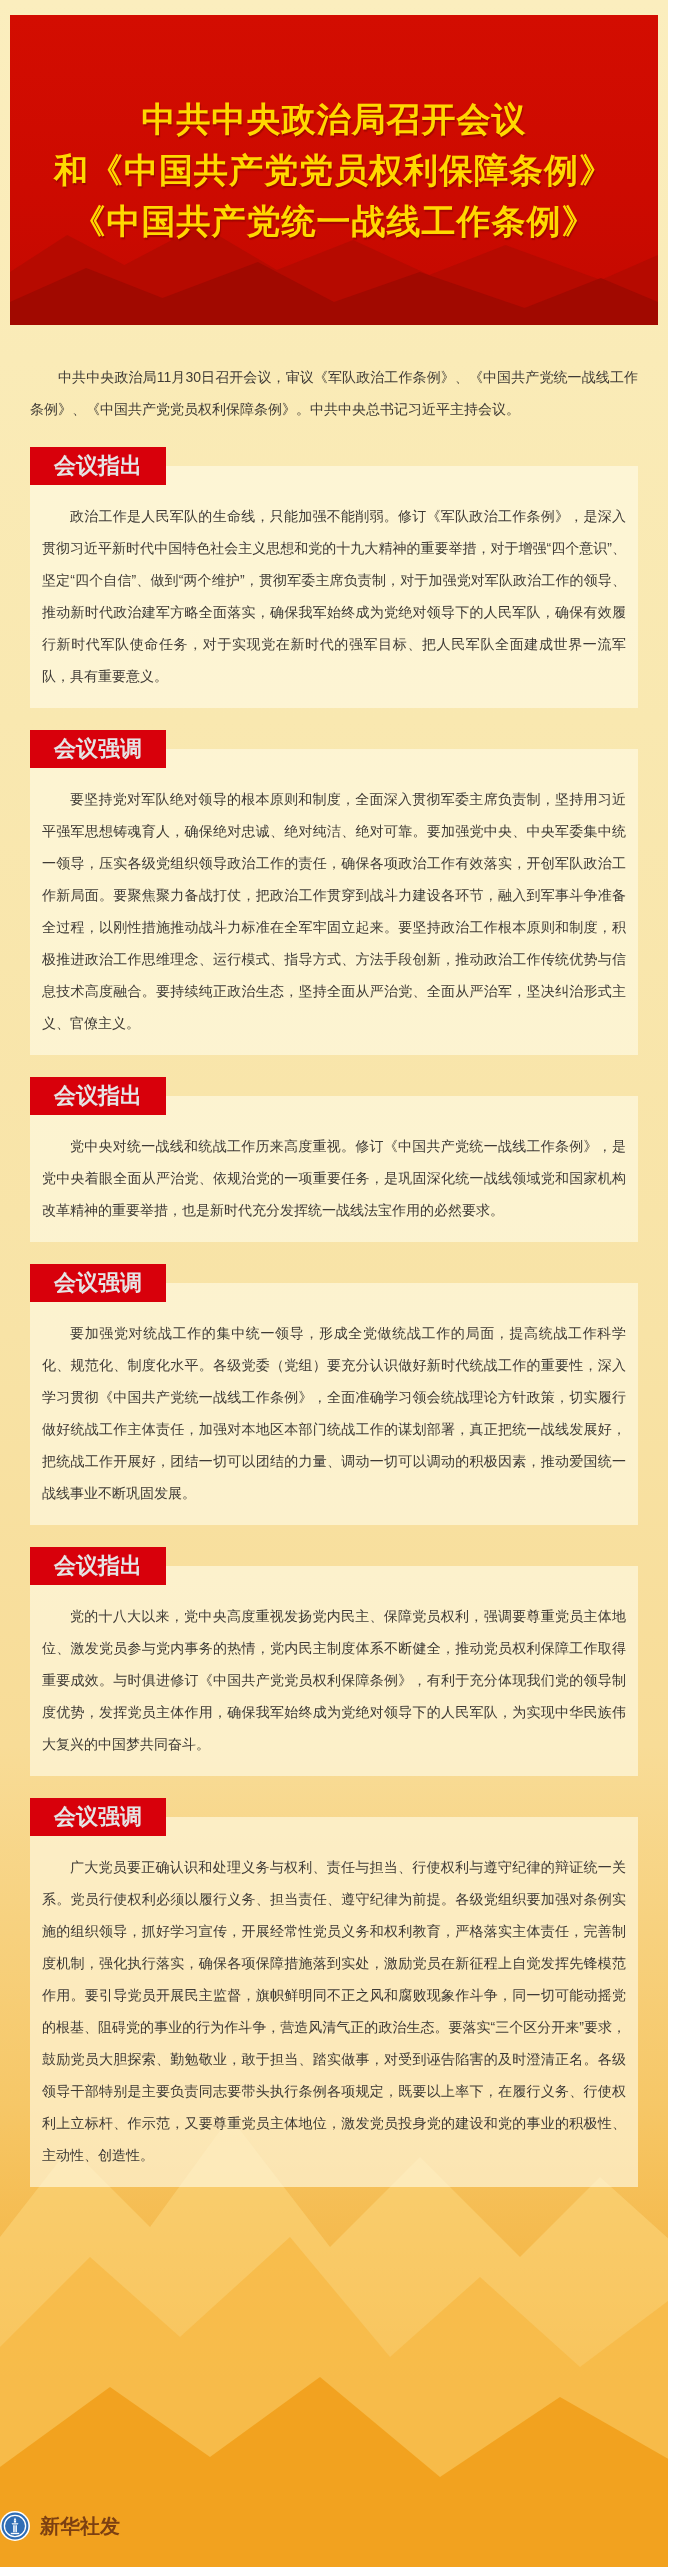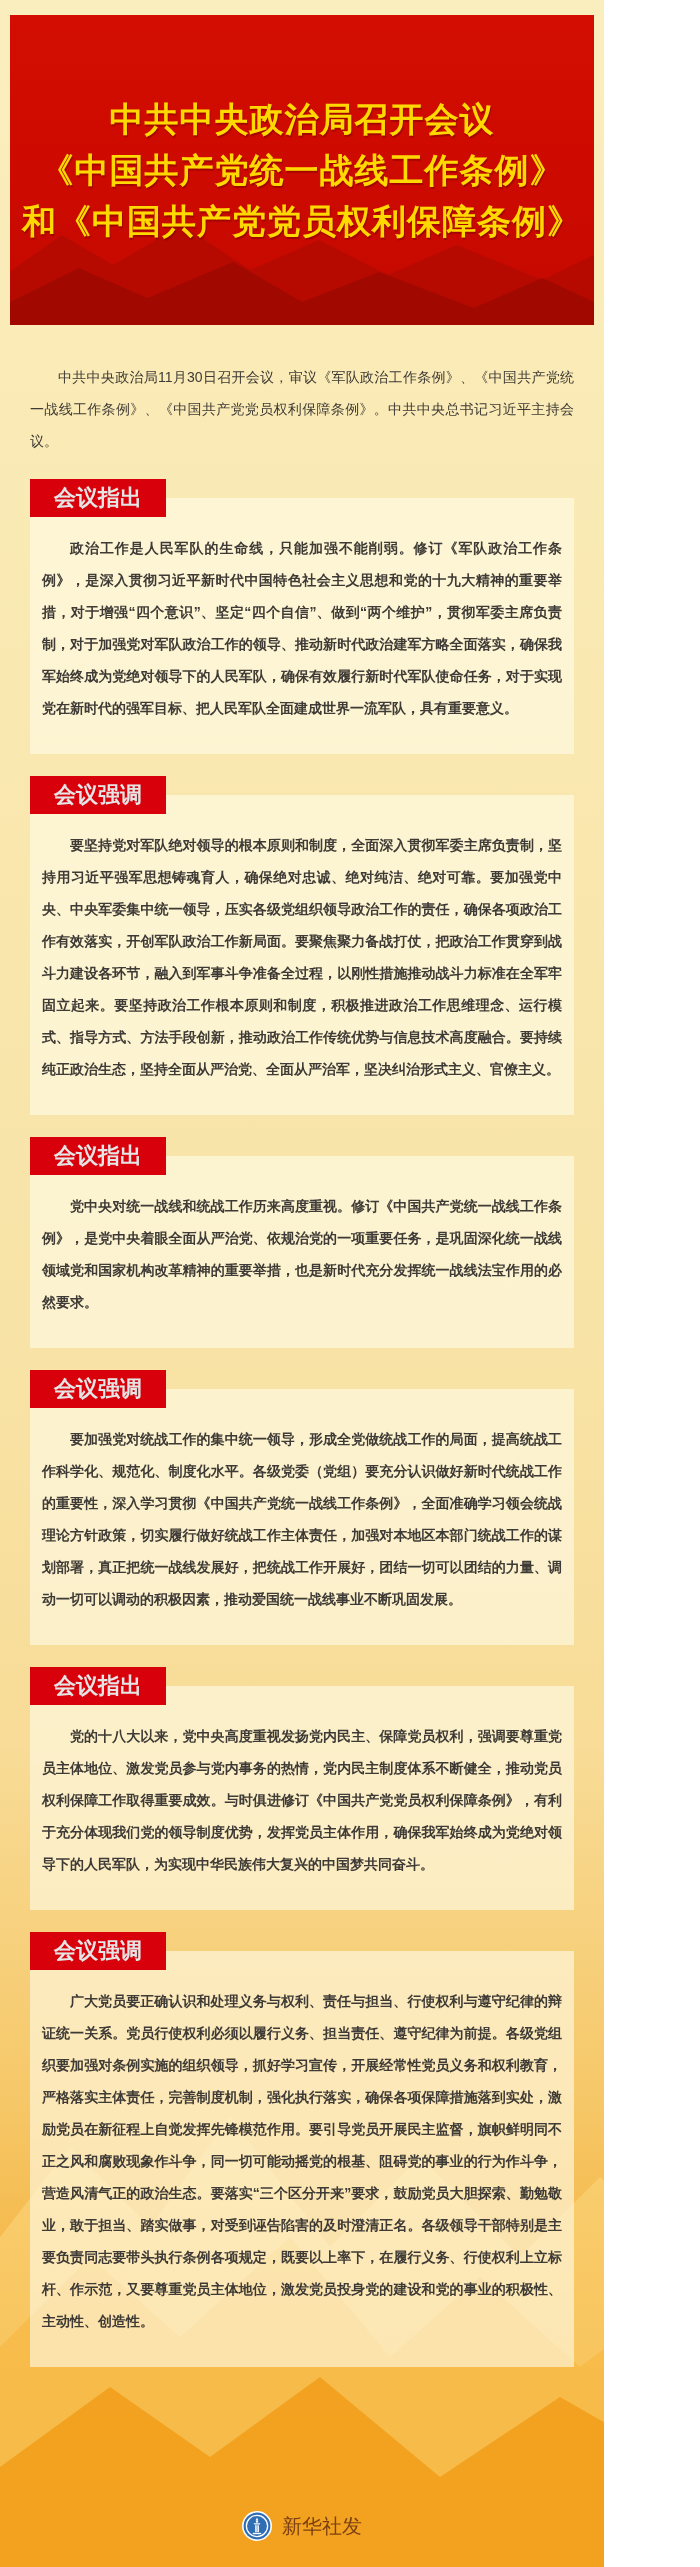--- a/index.html
+++ b/index.html
@@ -1,18 +1,18 @@
 <!DOCTYPE html>
 <html><head>
 <meta charset="utf-8">
 <style>
   html,body { margin:0; padding:0; }
   .page {
     position:relative;
-    width:604px; height:2567px;
+    width:668px; height:2567px;
     overflow:hidden;
     background:linear-gradient(180deg,
       #fbeebe 0%, #f9e8b0 28%, #f8e3a6 52%,
       #f8dc97 68%, #f6c767 82%, #f4ad33 93%, #efa024 100%);
     font-family:"Liberation Sans","DejaVu Sans",sans-serif;
   }
   .bg-mountains { position:absolute; left:0; bottom:0; width:700px; height:540px; z-index:0; }
   .banner {
     position:relative; z-index:1;
     margin:15px 10px 0; height:310px;
@@ -37,27 +37,27 @@
   .badge {
     display:inline-block; position:relative; z-index:2;
     background:#d8000b; color:#e5e5e5;
     font-size:22px; font-weight:bold; line-height:24px;
     padding:7px 24px;
   }
   .sec-box {
     position:relative; z-index:1;
     margin-top:-19px;
     background:rgba(255,251,232,.62);
-    padding:34px 12px 30px;
-    font-weight:bold;
+    padding:34px 12px 16px;
   }
   .footer {
     position:absolute; left:0; bottom:26px; width:100%;
-    display:flex; align-items:center; justify-content:center; gap:10px;
+    display:flex; align-items:center; gap:10px;
     z-index:1;
+    font-weight:bold;
   }
   .logo { width:30px; height:30px; }
   .credit { font-size:20px; color:#7c4012; }
 </style>
 </head>
 <body>
 
 <div class="page">
 
   <svg class="bg-mountains" viewBox="0 0 700 540" preserveAspectRatio="none" aria-hidden="true">
@@ -66,22 +66,22 @@
     <path fill="#f09c15" opacity="0.8" d="M0,440 L110,360 210,430 320,350 440,450 560,370 700,450 L700,540 L0,540 Z"></path>
   </svg>
 
   <div class="banner">
     <svg class="banner-mountains" viewBox="0 0 680 115" preserveAspectRatio="none" aria-hidden="true">
       <path fill="#b30b00" opacity="0.85" d="M0,62 L60,25 120,55 200,15 280,60 360,30 440,65 520,35 620,70 680,45 L680,115 L0,115 Z"></path>
       <path fill="#9e0900" opacity="0.9" d="M0,92 L80,58 160,88 260,52 340,92 430,62 540,98 620,68 680,92 L680,115 L0,115 Z"></path>
     </svg>
     <div class="banner-title">
       <div>中共中央政治局召开会议</div>
+      <div>和《中国共产党党员权利保障条例》</div>
       <div>《中国共产党统一战线工作条例》</div>
-      <div>和《中国共产党党员权利保障条例》</div>
     </div>
   </div>
 
   <div class="content">
 
     <p class="para intro">中共中央政治局11月30日召开会议，审议《军队政治工作条例》、《中国共产党统一战线工作条例》、《中国共产党党员权利保障条例》。中共中央总书记习近平主持会议。</p>
 
     <div class="section">
       <div class="badge">会议指出</div>
       <div class="sec-box">

